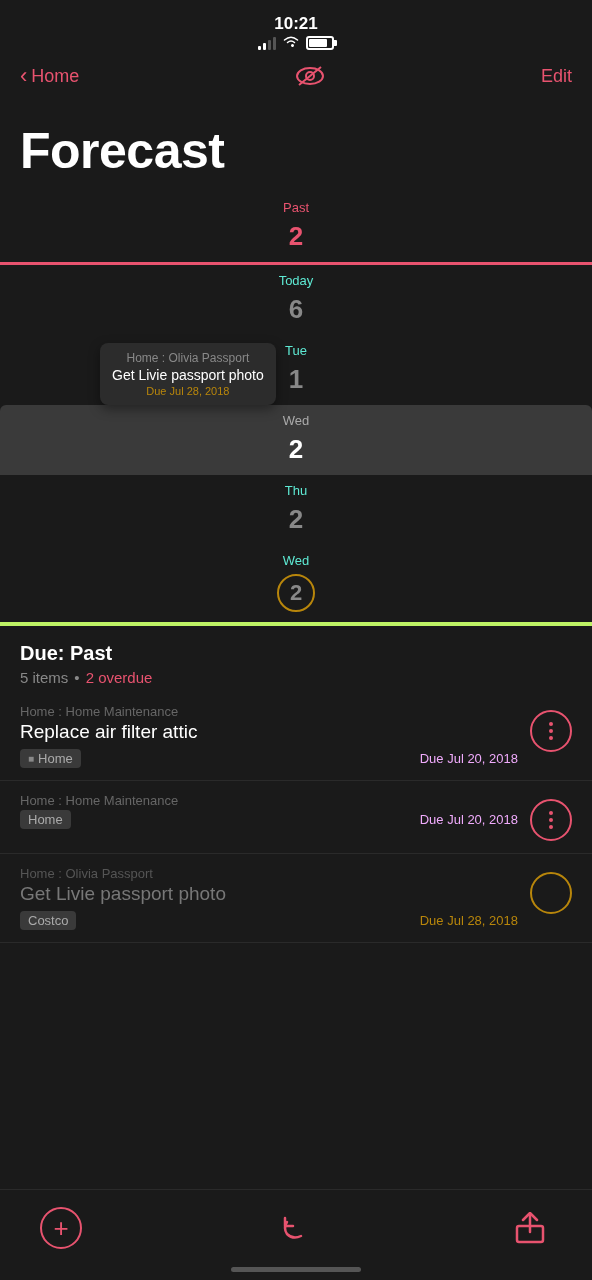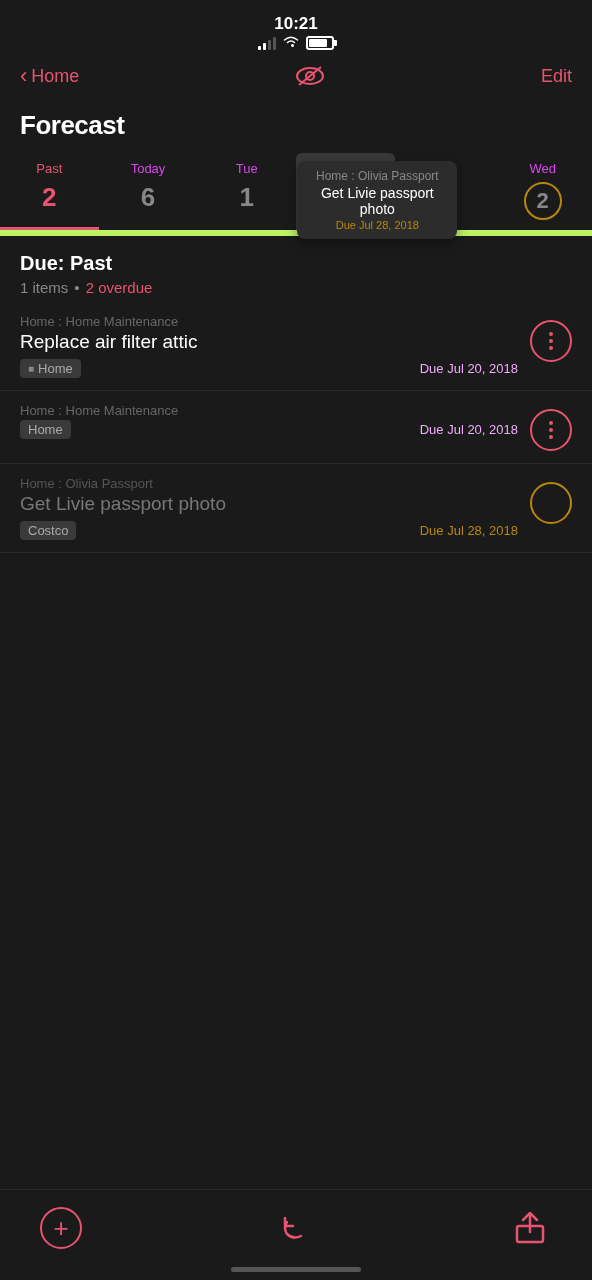--- a/index.html
+++ b/index.html
@@ -130,31 +130,33 @@
 
     .nav-edit {
       font-size: 18px;
       color: #e8536f;
       cursor: pointer;
     }
 
     
     .page-title {
       padding: 4px 20px 12px;
-      font-size: 26px;
+      font-size: 50px;
       font-weight: 700;
       color: #fff;
       letter-spacing: -0.5px;
+      margin-top: 12px;
     }
 
     
     .day-selector {
       display: flex;
-      border-bottom: 6px solid #bef264;
+      border-bottom: 4px solid #bef264;
       position: relative;
+      flex-direction: column;
     }
 
     .day-item {
       flex: 1;
       display: flex;
       flex-direction: column;
       align-items: center;
       padding: 8px 4px 10px;
       cursor: pointer;
       position: relative;
@@ -165,21 +167,21 @@
       border-radius: 6px 6px 0 0;
     }
 
     .day-item.past-selected {
       background: transparent;
       border-bottom: 3px solid #e8536f;
     }
 
     .day-label {
       font-size: 13px;
-      color: #d946ef;
+      color: #5eead4;
       margin-bottom: 6px;
     }
 
     .day-item.past-selected .day-label {
       color: #e8536f;
     }
 
     .day-item.active .day-label {
       color: #aaa;
     }
@@ -489,21 +491,21 @@
     <div class="day-label">Wed</div>
     <div class="day-count-circle">2</div>
   </div>
 
 
 </div>
 
 <div class="section-header">
   <div class="section-title">Due: Past</div>
   <div class="section-meta">
-    <span>1 items</span>
+    <span>5 items</span>
     <span>•</span>
     <span class="overdue-badge">2 overdue</span>
   </div>
 </div>
 
 <div class="task-list">
 
   <div class="task-item">
     <div class="task-content">
       <div class="task-project">Home : Home Maintenance</div>

